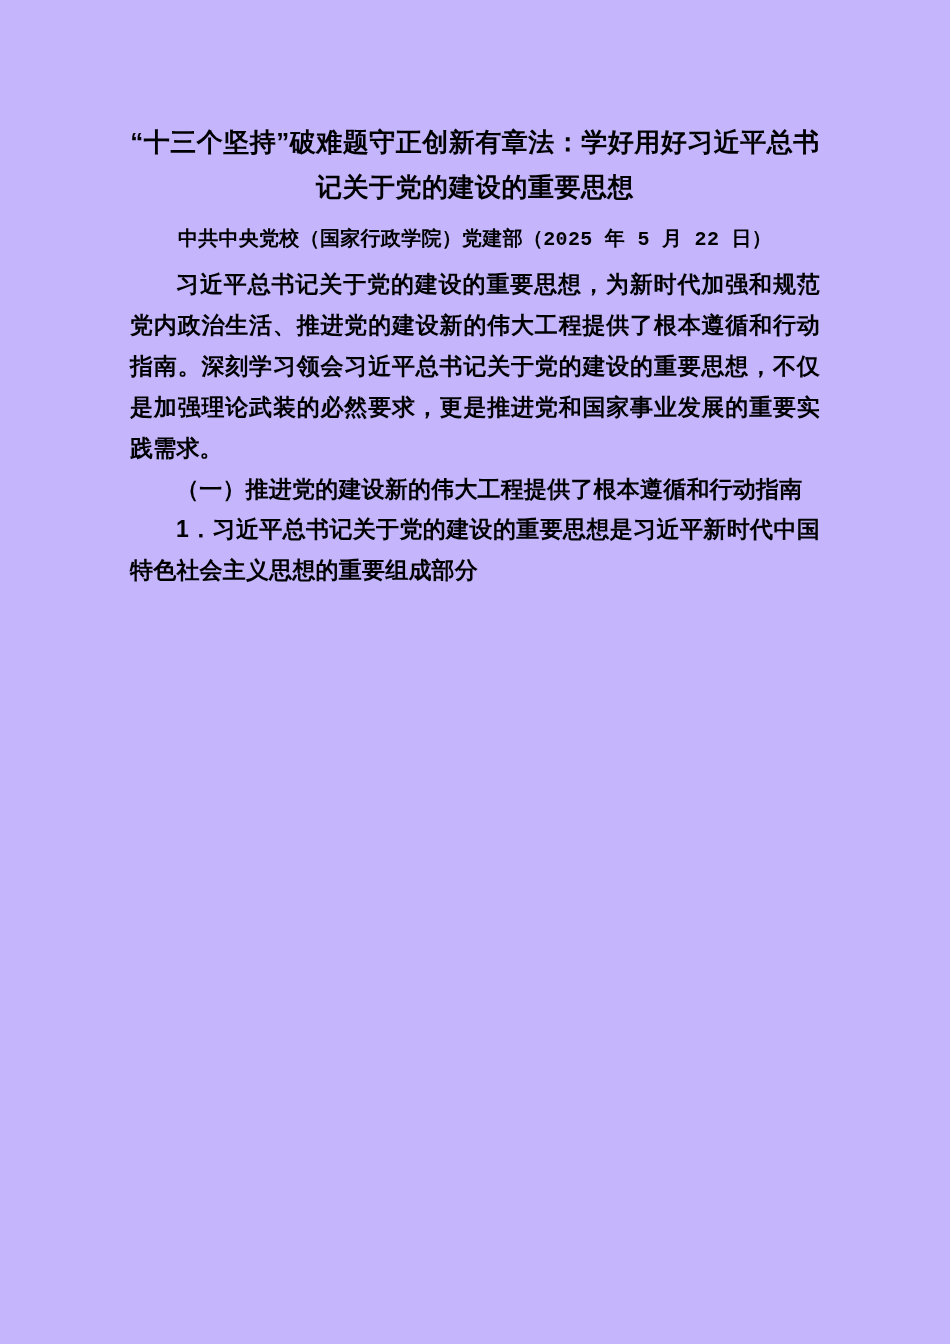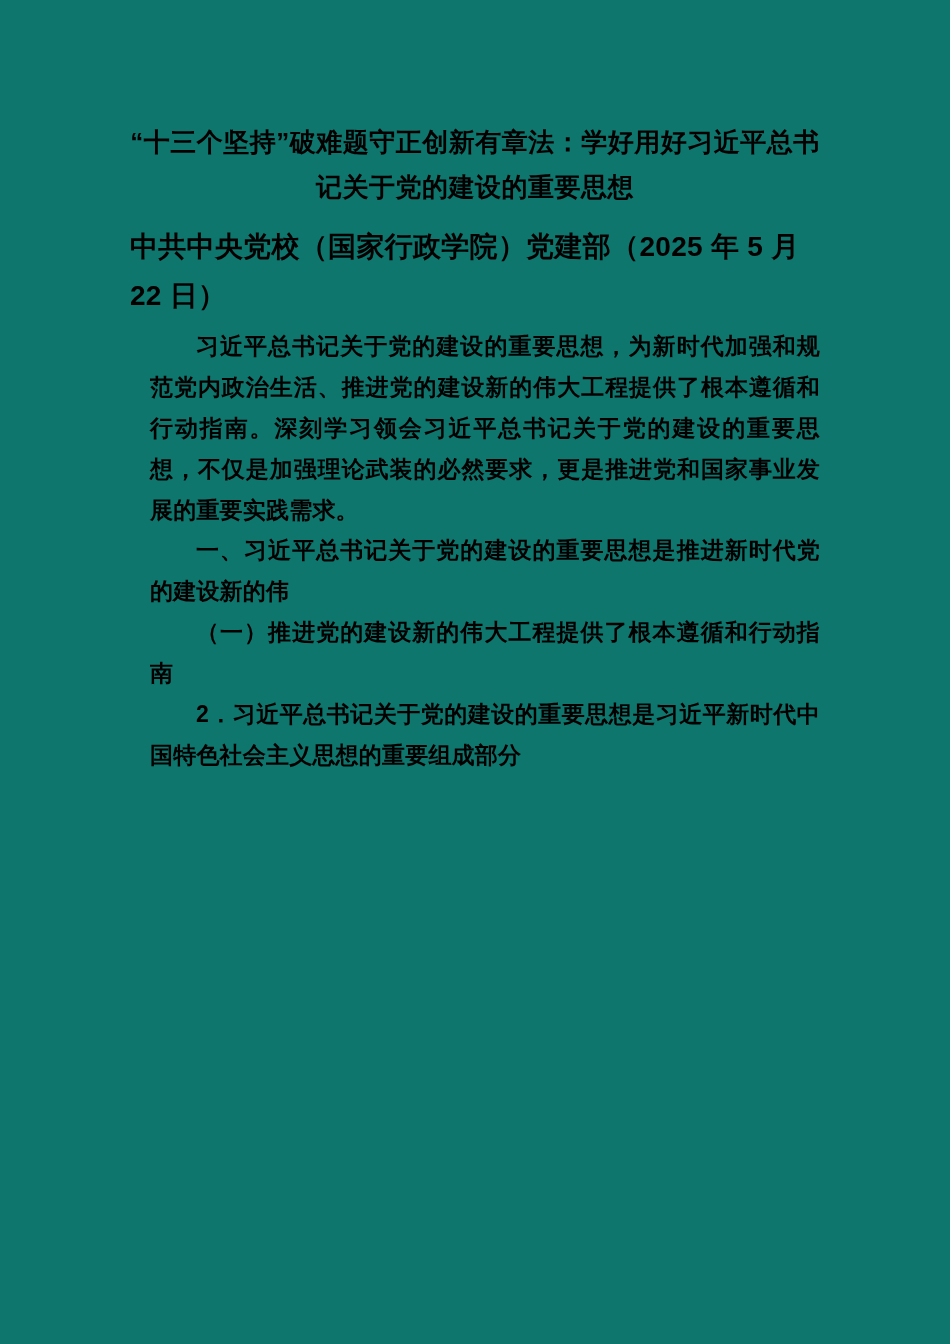--- a/index.html
+++ b/index.html
@@ -12,58 +12,58 @@
     height: 1344px;
     font-family: "Liberation Sans", sans-serif;
     color: #000000;
     overflow: hidden;
   }
   .page {
     width: 950px;
     height: 1344px;
     box-sizing: border-box;
     padding: 120px 130px 40px 130px;
-    background: #0f766e;
+    background: #c4b5fd;
   }
   .doc-title {
     font-size: 26px;
     font-weight: bold;
     line-height: 1.72;
     text-align: center;
     letter-spacing: 0.5px;
     margin: 0 0 14px 0;
   }
   .doc-subtitle {
-    font-size: 28px;
+    font-size: 20px;
     font-weight: bold;
     line-height: 1.72;
+    text-align: center;
     letter-spacing: 0.3px;
     margin: 0 0 6px 0;
+    font-family: Liberation Mono, monospace;
   }
   .para {
     font-size: 23px;
     font-weight: bold;
     line-height: 1.78;
     text-align: justify;
     text-justify: inter-ideograph;
     margin: 0;
     letter-spacing: 0.2px;
   }
   .indent-2 {
     text-indent: 2em;
-    margin-left: 20px;
   }
 </style>
 </head>
 <body>
 
 <div class="page">
 
   <h1 class="doc-title">“十三个坚持”破难题守正创新有章法：学好用好习近平总书记关于党的建设的重要思想</h1>
 
   <h2 class="doc-subtitle">中共中央党校（国家行政学院）党建部（2025 年 5 月 22 日）</h2>
 
   <p class="para indent-2">习近平总书记关于党的建设的重要思想，为新时代加强和规范党内政治生活、推进党的建设新的伟大工程提供了根本遵循和行动指南。深刻学习领会习近平总书记关于党的建设的重要思想，不仅是加强理论武装的必然要求，更是推进党和国家事业发展的重要实践需求。</p>
-  <p class="para indent-2">一、习近平总书记关于党的建设的重要思想是推进新时代党的建设新的伟</p>
   <p class="para indent-2">（一）推进党的建设新的伟大工程提供了根本遵循和行动指南</p>
-  <p class="para indent-2">2．习近平总书记关于党的建设的重要思想是习近平新时代中国特色社会主义思想的重要组成部分</p>
+  <p class="para indent-2">1．习近平总书记关于党的建设的重要思想是习近平新时代中国特色社会主义思想的重要组成部分</p>
 
 </div>
 
 </body></html>

